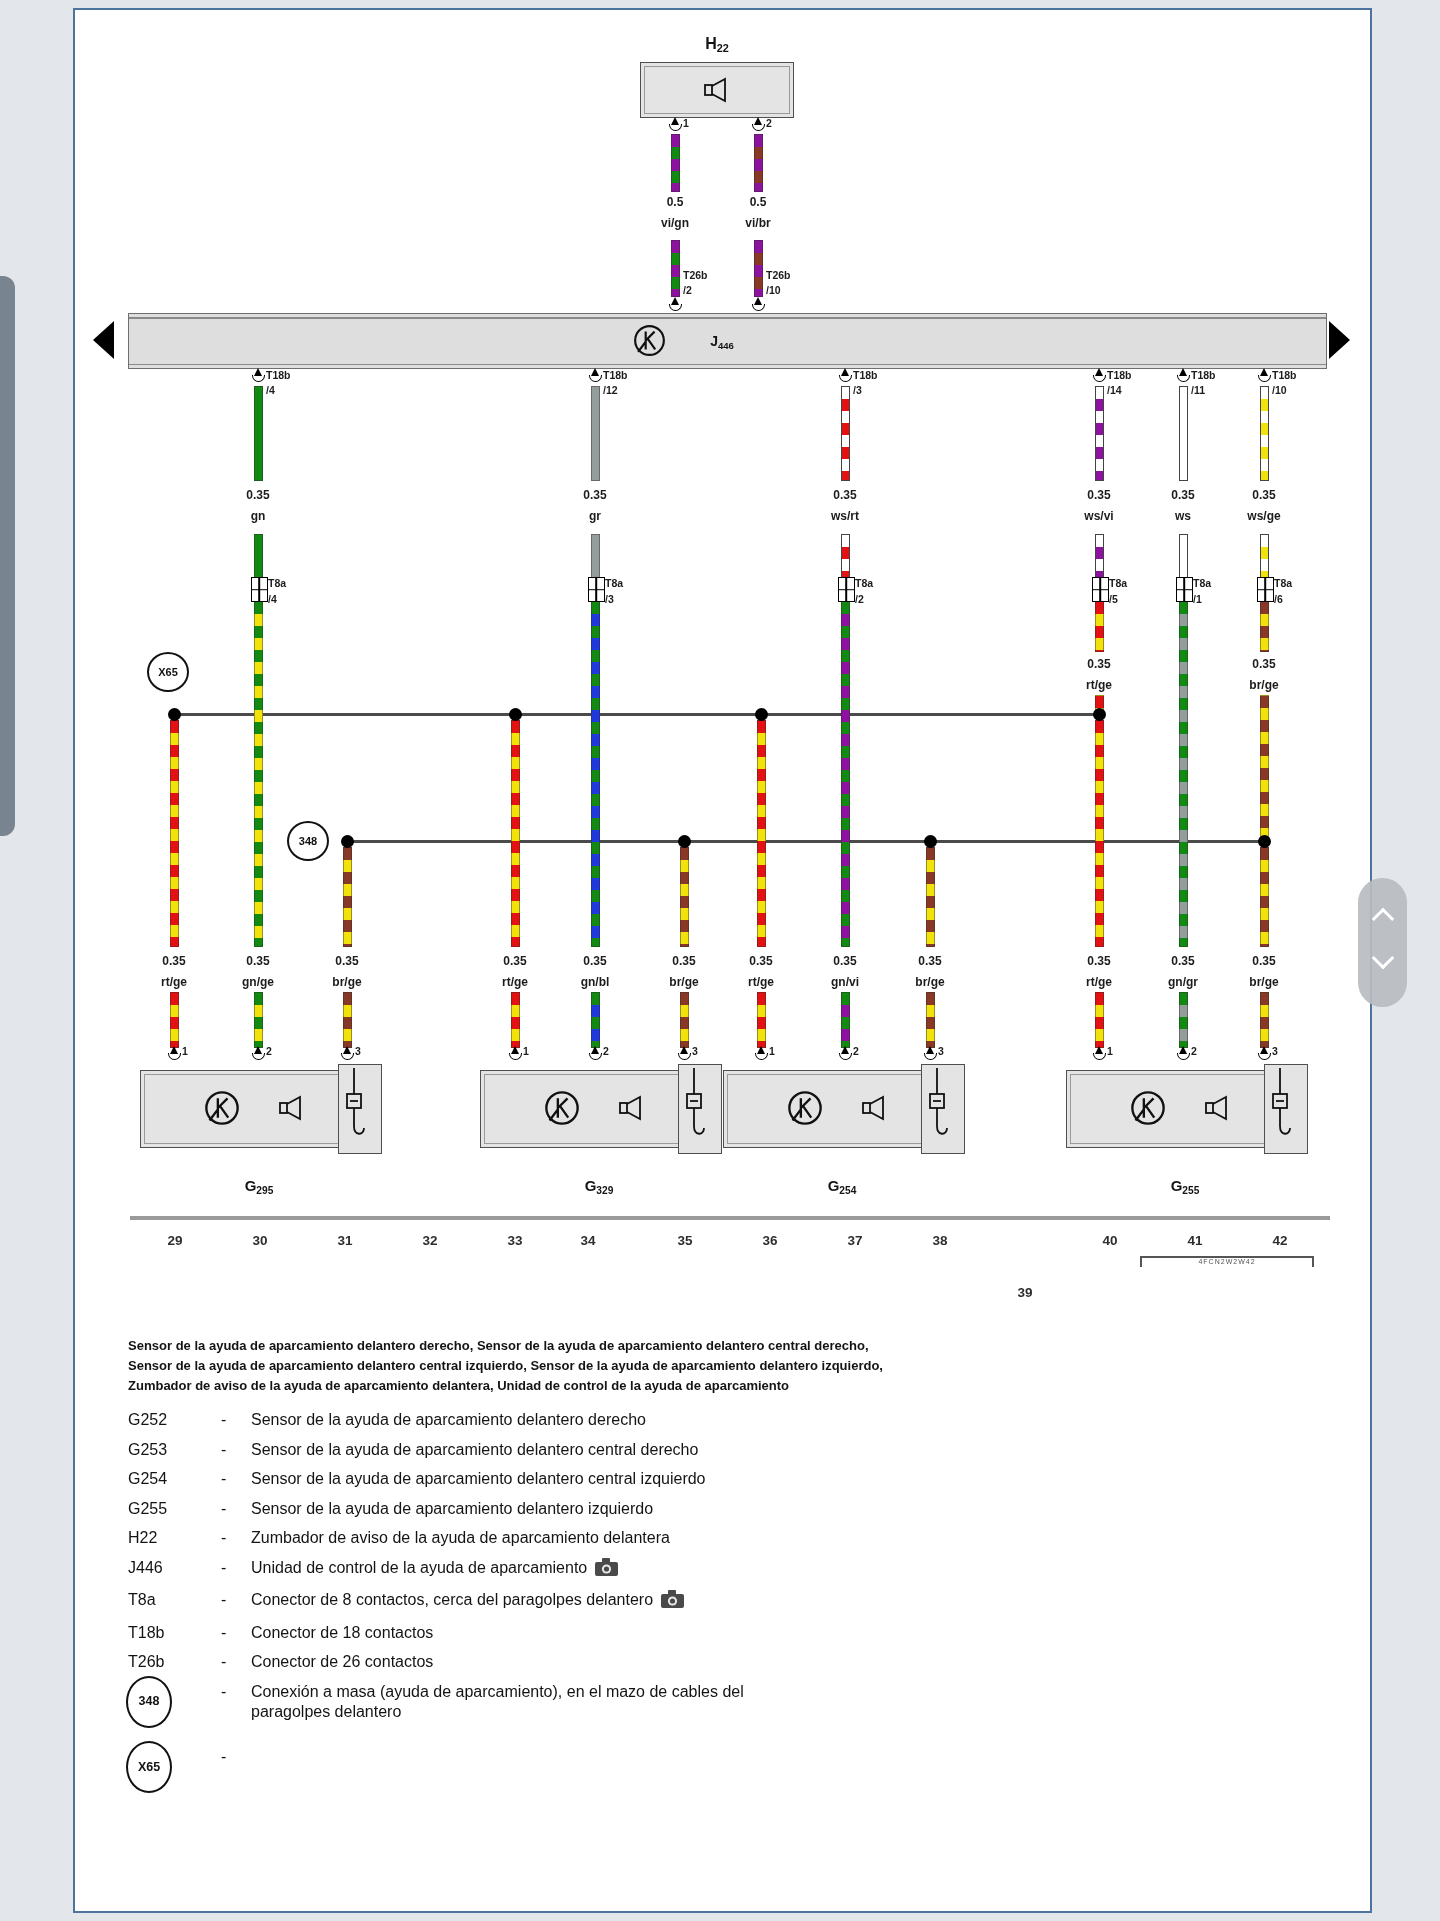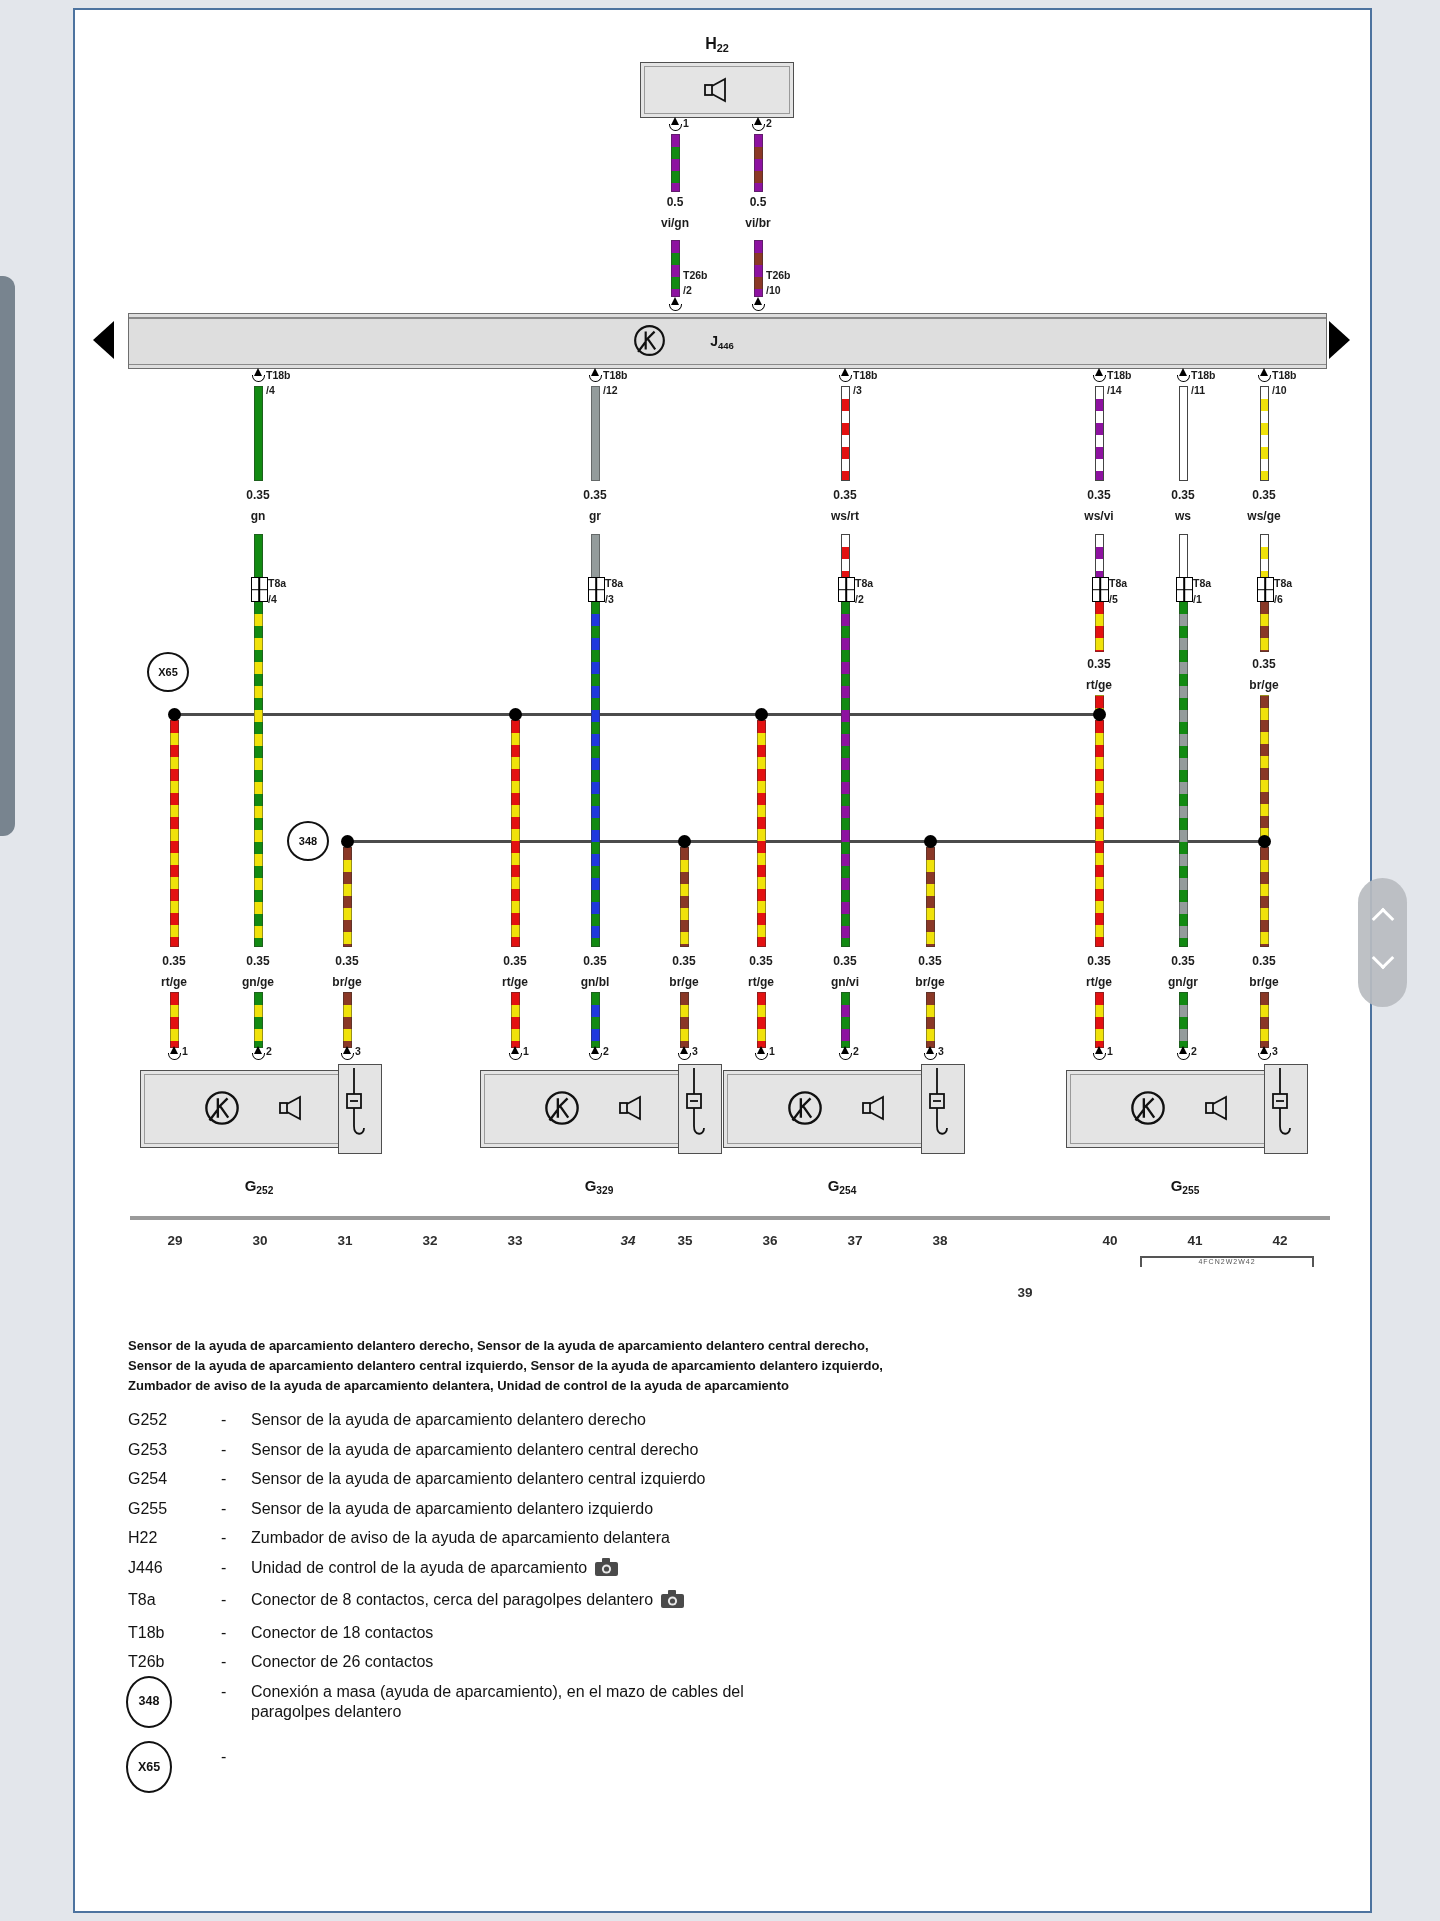--- a/index.html
+++ b/index.html
@@ -343,21 +343,21 @@
       </div>
       <div class="icon" style="left: 278px; top: 1095px;"><svg width="30" height="26" viewBox="0 0 30 26">
           <rect x="2" y="8" width="7" height="10" fill="none" stroke="#111" stroke-width="1.8"></rect>
           <path d="M9 9 L22 2 V24 L9 17" fill="none" stroke="#111" stroke-width="1.8"></path>
         </svg></div>
       <div class="icon" style="left: 344px; top: 1068px;"><svg width="30" height="80" viewBox="0 0 30 80">
           <path d="M10 0 V26 M10 40 V58 C10 68 20 68 20 60" fill="none" stroke="#111" stroke-width="1.8"></path>
           <rect x="3" y="26" width="14" height="14" fill="none" stroke="#111" stroke-width="1.8"></rect>
           <line x1="6" y1="33" x2="14" y2="33" stroke="#111" stroke-width="1.8"></line>
         </svg></div>
-      <div class="sublbl" style="left: 259px; top: 1178px; font-size: 15px;"><span>G</span><span class="sb">252</span></div>
+      <div class="sublbl" style="left: 259px; top: 1178px; font-size: 15px;"><span>G</span><span class="sb">295</span></div>
       <div class="gbox" style="left: 480px; top: 1070px; width: 238px; height: 76px;"></div>
       <div class="subbox" style="left: 678px; top: 1064px; width: 42px; height: 88px;"></div>
       <div class="icon kround" style="left: 544px; top: 1090px;">
         <svg width="36" height="36" viewBox="0 0 26 26">
           <circle cx="13" cy="13" r="11.3" fill="none" stroke="#111" stroke-width="1.7"></circle>
           <path d="M10 6 V20 M10 13 L17 6 M11.5 11.5 L17.5 20 M4 22 L10 14" fill="none" stroke="#111" stroke-width="1.7"></path>
         </svg>
       </div>
       <div class="icon" style="left: 618px; top: 1095px;"><svg width="30" height="26" viewBox="0 0 30 26">
           <rect x="2" y="8" width="7" height="10" fill="none" stroke="#111" stroke-width="1.8"></rect>
@@ -404,21 +404,21 @@
           <rect x="3" y="26" width="14" height="14" fill="none" stroke="#111" stroke-width="1.8"></rect>
           <line x1="6" y1="33" x2="14" y2="33" stroke="#111" stroke-width="1.8"></line>
         </svg></div>
       <div class="sublbl" style="left: 1185px; top: 1178px; font-size: 15px;"><span>G</span><span class="sb">255</span></div>
       <div class="scaleline"></div>
       <div class="lbl num" style="left: 175px; top: 1234px;">29</div>
       <div class="lbl num" style="left: 260px; top: 1234px;">30</div>
       <div class="lbl num" style="left: 345px; top: 1234px;">31</div>
       <div class="lbl num" style="left: 430px; top: 1234px;">32</div>
       <div class="lbl num" style="left: 515px; top: 1234px;">33</div>
-      <div class="lbl num" style="left: 628px; top: 1234px; font-style: italic;">34</div>
+      <div class="lbl num" style="left: 588px; top: 1234px;">34</div>
       <div class="lbl num" style="left: 685px; top: 1234px;">35</div>
       <div class="lbl num" style="left: 770px; top: 1234px;">36</div>
       <div class="lbl num" style="left: 855px; top: 1234px;">37</div>
       <div class="lbl num" style="left: 940px; top: 1234px;">38</div>
       <div class="lbl num" style="left: 1025px; top: 1286px;">39</div>
       <div class="lbl num" style="left: 1110px; top: 1234px;">40</div>
       <div class="lbl num" style="left: 1195px; top: 1234px;">41</div>
       <div class="lbl num" style="left: 1280px; top: 1234px;">42</div>
       <div class="bracket">
         <span>4FCN2W2W42</span>

